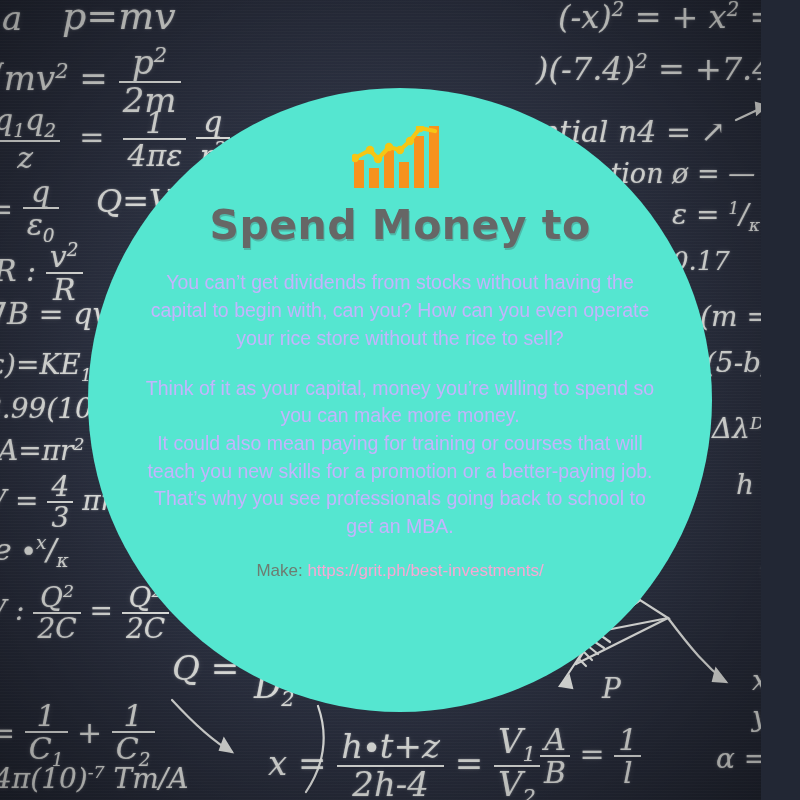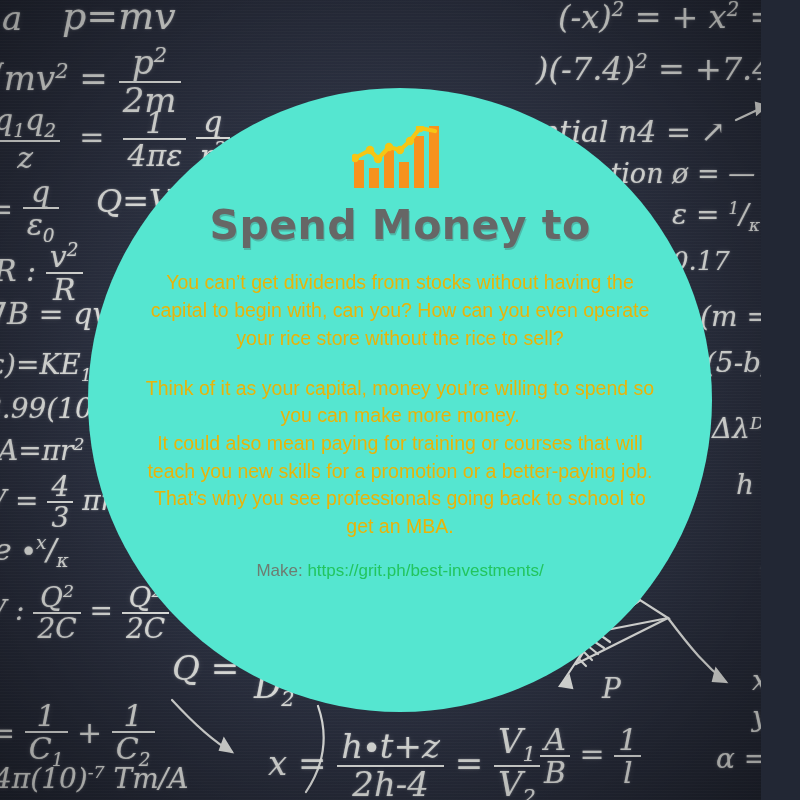--- a/index.html
+++ b/index.html
@@ -110,39 +110,39 @@
     display: block;
     color: #4b7023;
     text-shadow: 1px 2px 0 rgba(60,80,40,0.28);
   }
 
   
   .body-copy {
     margin-top: 22px;
     width: 512px;
     text-align: center;
-    color: #eab308;
+    color: #c4b5fd;
     font-family: "Liberation Sans", sans-serif;
     font-size: 19.5px;
     line-height: 1.42;
   }
   .body-copy p { margin: 0; }
   .body-copy p + p { margin-top: 22px; }
   .body-copy p.tight + p.tight { margin-top: 0; }
 
   
   .read-line {
     margin-top: 20px;
     font-family: "Liberation Sans", sans-serif;
     font-size: 17px;
     text-align: center;
     white-space: nowrap;
   }
   .read-label { color: #6e7d72; }
-  .read-url { color: #22c55e; }
+  .read-url { color: #f9a8d4; }
 </style>
 </head>
 <body>
 
 <div id="poster">
 
   <div class="board"></div>
 
   <div class="chalk-layer">
 

